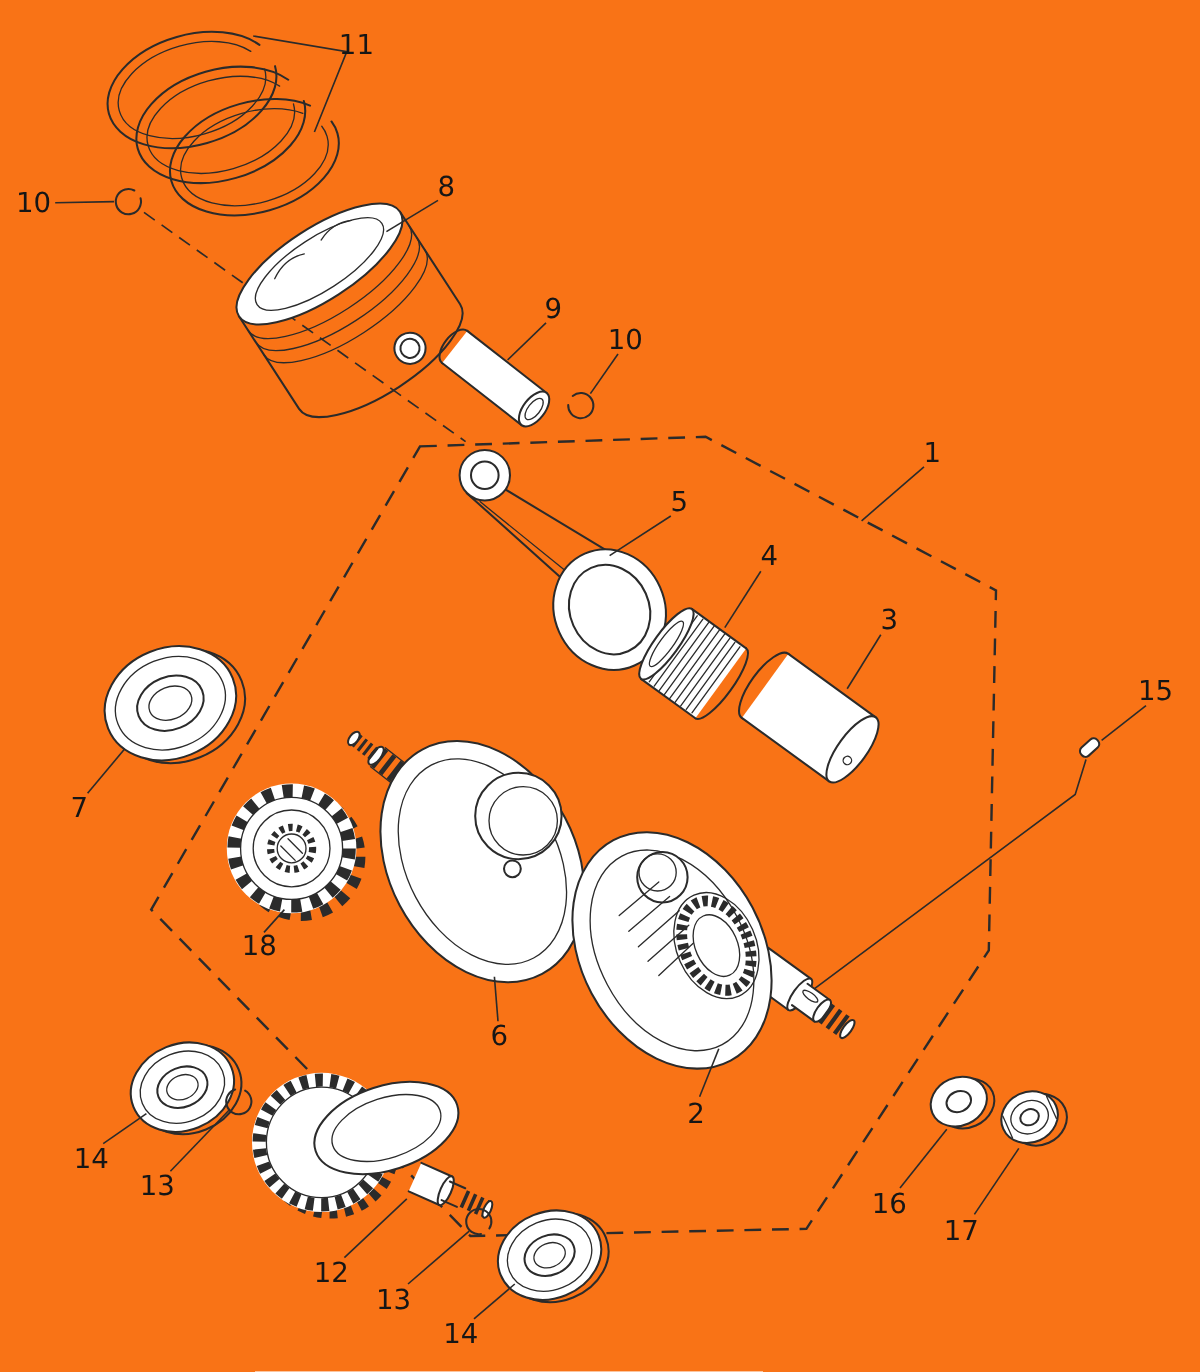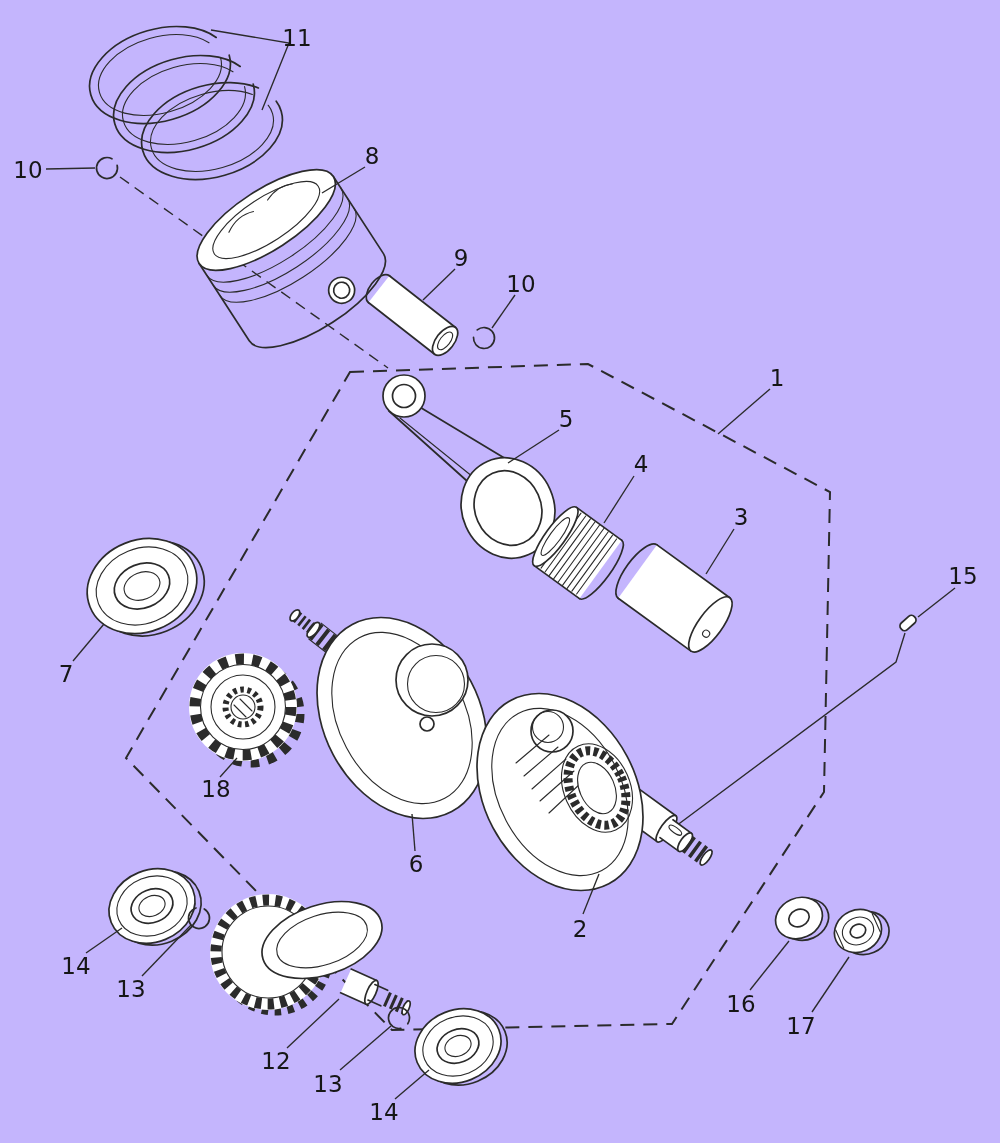--- a/index.html
+++ b/index.html
@@ -1,17 +1,17 @@
 <!DOCTYPE html>
 <html><head>
 <meta charset="utf-8">
 <title>Diagram</title>
 <style>
   html,body{margin:0;padding:0;background:#fff;}
-  .stage{position:relative;width:1000px;height:1143px;background:#c4b5fd;overflow:hidden;}
+  .stage{position:relative;width:1000px;height:1143px;background:#f97316;overflow:hidden;}
   svg{display:block;stroke:#2b2b2b;}
   .ln{fill:none;stroke-width:1.7;stroke-linecap:round;stroke-linejoin:round}
   .thin{fill:none;stroke-width:1.1;stroke-linecap:round}
   .fillw{fill:#ffffff;stroke-width:1.7}
   .fillw-thin{fill:#ffffff;stroke-width:1.1}
   .mask{fill:#ffffff;stroke:none}
   .band{fill:none;stroke-linecap:butt}
   .leader{fill:none;stroke-width:1.35}
   .dashline{fill:none}
   .lbl{font-family:"DejaVu Sans",sans-serif;font-size:23px;fill:#161616;stroke:none;text-anchor:middle;dominant-baseline:central}

